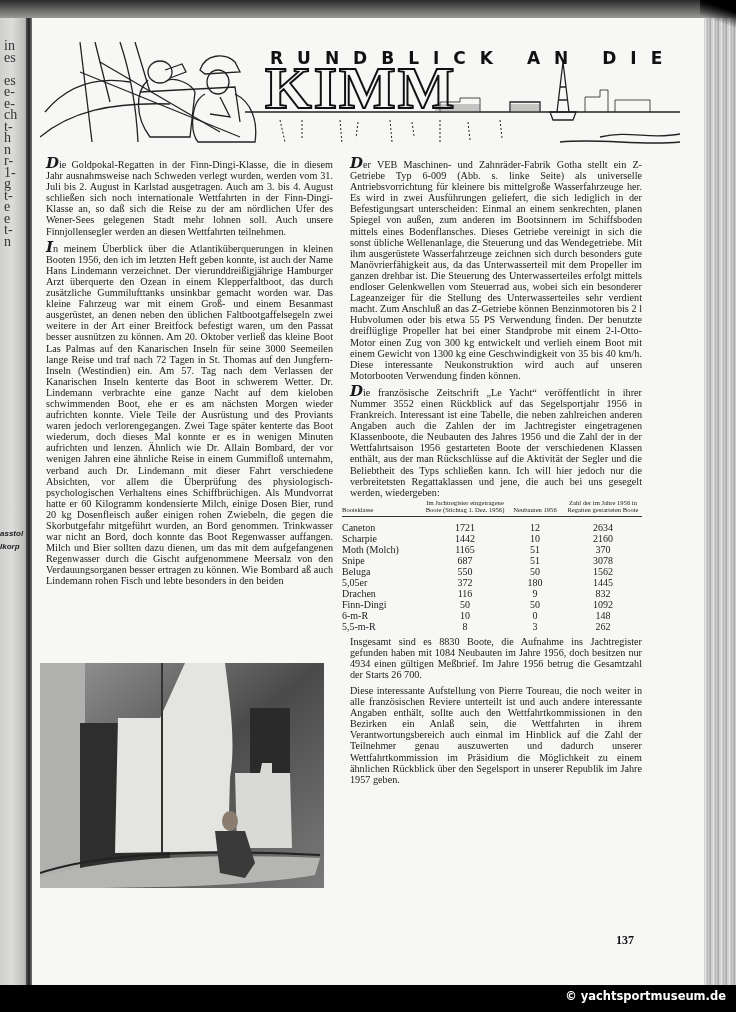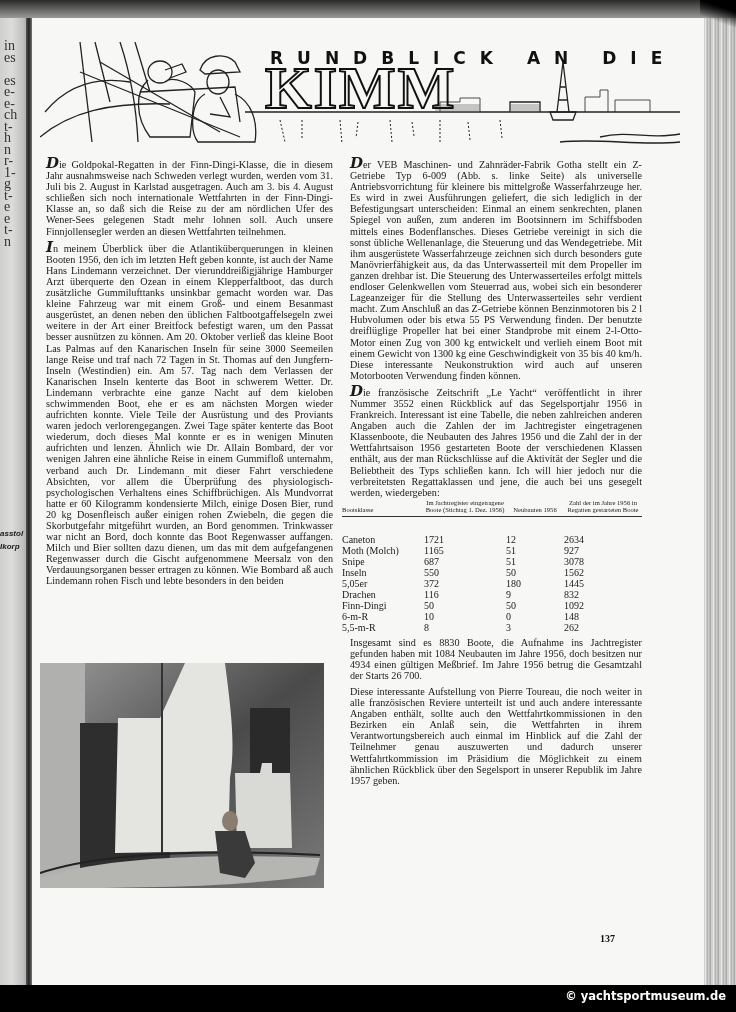--- a/index.html
+++ b/index.html
@@ -23,26 +23,26 @@
 
   .col { position:absolute; font-family:"Liberation Serif", serif; font-size:10.2px; line-height:11.1px; color:#1a1a1a; text-align:justify; }
   .col p { margin:0 0 5px 8px; }
   .col-left { left:38px; top:158px; width:295px; }
   .col-right { left:342px; top:158px; width:300px; }
   .dropcap { font-family:"DejaVu Serif", serif; font-style:italic; font-size:15px; font-weight:bold; line-height:10px; }
 
   table.stats { border-collapse:collapse; width:300px; font-family:"Liberation Serif", serif; margin:1px 0 4px 0; }
   table.stats th { font-size:6.6px; font-weight:normal; line-height:7.4px; text-align:center; vertical-align:bottom; padding:0 0 2px 0; border-bottom:1px solid #333; color:#222; }
   table.stats th.first { text-align:left; }
-  table.stats td { font-size:10px; line-height:11px; padding:0; text-align:left; }
+  table.stats td { font-size:10px; line-height:11px; padding:0; text-align:center; }
   table.stats td.name { text-align:left; }
-  table.stats tr.firstrow td { padding-top:17px;font-family:Liberation Serif, serif; }
+  table.stats tr.firstrow td { padding-top:5px;font-family:Liberation Serif, serif; }
 
   .photo { position:absolute; left:40px; top:663px; width:284px; height:225px; background:#6b6b6b; overflow:hidden; }
-  .page-number { position:absolute; left:600px; top:933px; font-family:"Liberation Serif", serif; font-weight:bold; font-size:10px; color:#111; }
+  .page-number { position:absolute; left:616px; top:933px; font-family:"Liberation Serif", serif; font-weight:bold; font-size:12px; color:#111; }
   .copyright { position:absolute; right:10px; top:989px; font-family:"DejaVu Sans", sans-serif; font-weight:bold; font-size:11.5px; color:#fff; }
 </style>
 </head>
 <body>
 
 <div class="scan"></div>
 <div class="top-shadow"></div>
 
 <div class="left-page" id="leftpage">
     <div class="frag" style="top: 22px;">in</div>
@@ -161,33 +161,39 @@
       </tr>
     </thead>
     <tbody id="tbody">
         <tr class="firstrow">
           <td class="name">Caneton</td>
           <td>1721</td>
           <td>12</td>
           <td>2634</td>
         </tr>
         <tr>
+          <td class="name">Scharpie</td>
+          <td>1442</td>
+          <td>10</td>
+          <td>2160</td>
+        </tr>
+        <tr>
           <td class="name">Moth (Molch)</td>
           <td>1165</td>
           <td>51</td>
-          <td>927</td>
+          <td>370</td>
         </tr>
         <tr>
           <td class="name">Snipe</td>
           <td>687</td>
           <td>51</td>
           <td>3078</td>
         </tr>
         <tr>
-          <td class="name">Inseln</td>
+          <td class="name">Beluga</td>
           <td>550</td>
           <td>50</td>
           <td>1562</td>
         </tr>
         <tr>
           <td class="name">5,05er</td>
           <td>372</td>
           <td>180</td>
           <td>1445</td>
         </tr>

